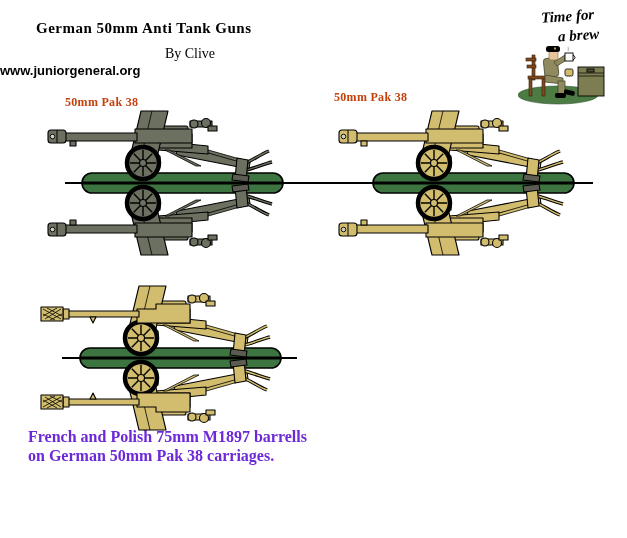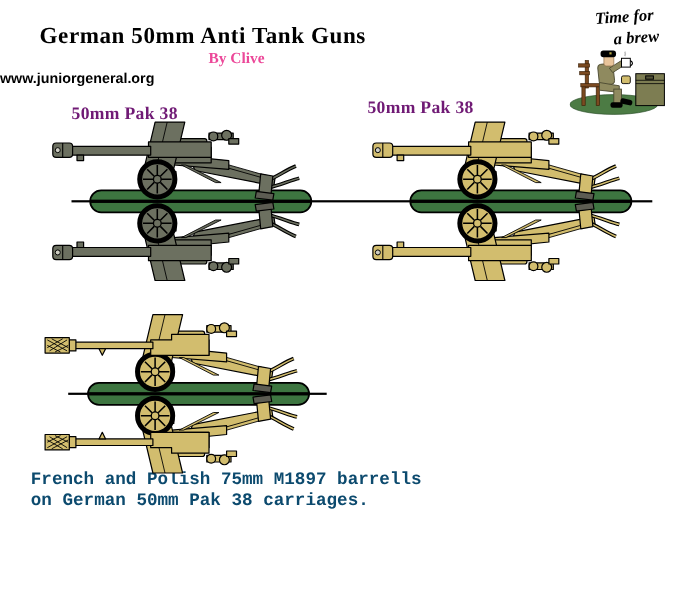--- a/index.html
+++ b/index.html
@@ -1,29 +1,29 @@
 <!DOCTYPE html>
 <html><head>
 <meta charset="utf-8">
 <style>
   html,body{margin:0;padding:0;}
   body{font-family:"Liberation Serif",serif;background:#fff;}
   #page{position:relative;width:627px;height:538px;background:#fff;overflow:hidden;}
 
   .abs{position:absolute;}
-  #title{left:36px;top:20px;font-size:21px;font-weight:bold;letter-spacing:.5px;color:#000;white-space:nowrap;}
-  #byline{left:0;top:46px;width:380px;text-align:center;font-size:14px;font-weight:bold;color:#ec4899;padding-left:25px;}
+  #title{left:36px;top:20px;font-size:15px;font-weight:bold;letter-spacing:.5px;color:#000;white-space:nowrap;}
+  #byline{left:0;top:46px;width:380px;text-align:center;font-size:14px;font-weight:normal;color:#000000;}
   #website{left:0;top:63px;width:356px;text-align:left;font-family:"Liberation Sans",sans-serif;font-size:13px;font-weight:bold;color:#000;}
 
-  .gun-label{font-size:16px;font-weight:bold;color:#701a75;white-space:nowrap;letter-spacing:.3px;}
+  .gun-label{font-size:12px;font-weight:bold;color:#c2410c;white-space:nowrap;letter-spacing:.3px;}
   #label-1{left:65px;top:95px;}
   #label-2{left:334px;top:90px;}
   #label-3{left:54px;top:265px;}
 
-  #caption{left:28px;top:427px;font-size:16px;font-weight:bold;color:#0c4a6e;line-height:19px;white-space:nowrap;font-family:Liberation Mono, monospace;}
+  #caption{left:28px;top:427px;font-size:16px;font-weight:bold;color:#6d28d9;line-height:19px;white-space:nowrap;}
 
   .brew-text{font-style:italic;font-weight:bold;font-size:15px;color:#000;white-space:nowrap;}
   #brew-1{left:541px;top:8px;transform:rotate(-4deg);}
   #brew-2{left:558px;top:27px;transform:rotate(-4deg);}
 
   .fold-line{position:absolute;height:1.5px;background:#000;z-index:0;}
   #fold-row1{left:65px;top:182px;width:528px;}
   #fold-row3{left:62px;top:357px;width:235px;}
 
   svg.gun{position:absolute;z-index:1;overflow:visible;}

